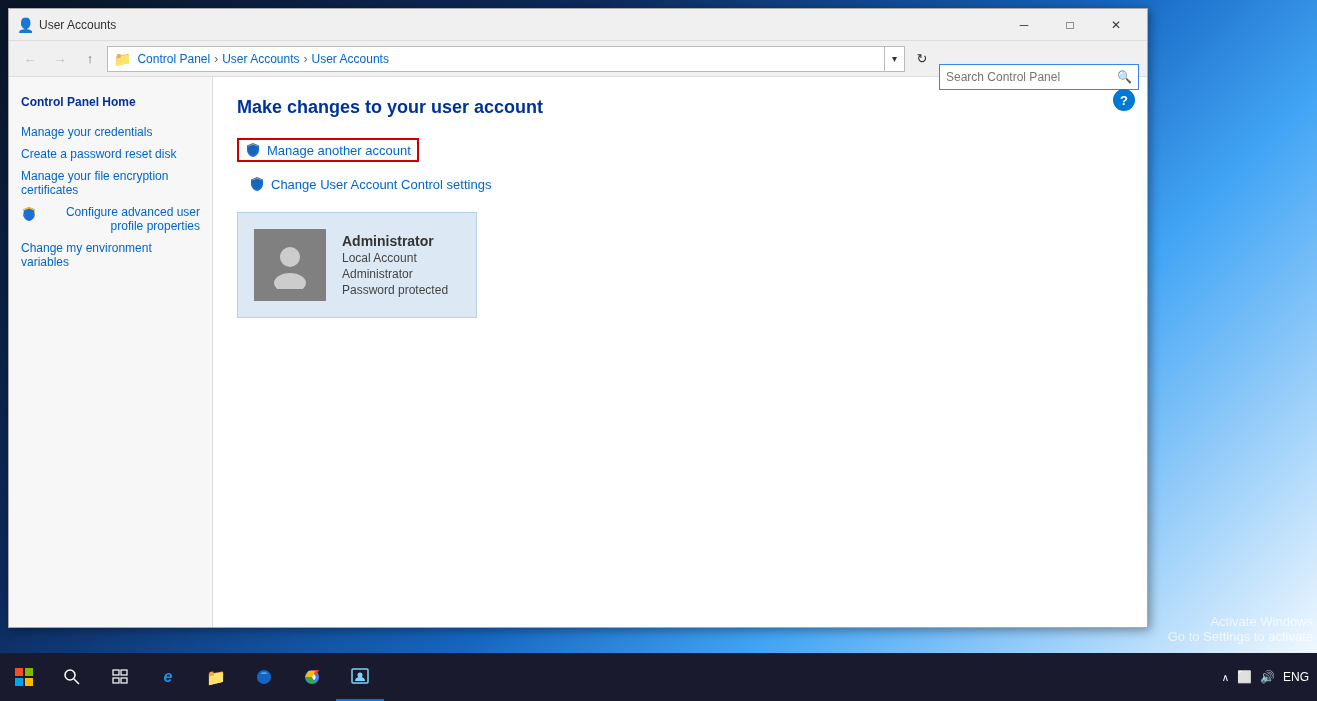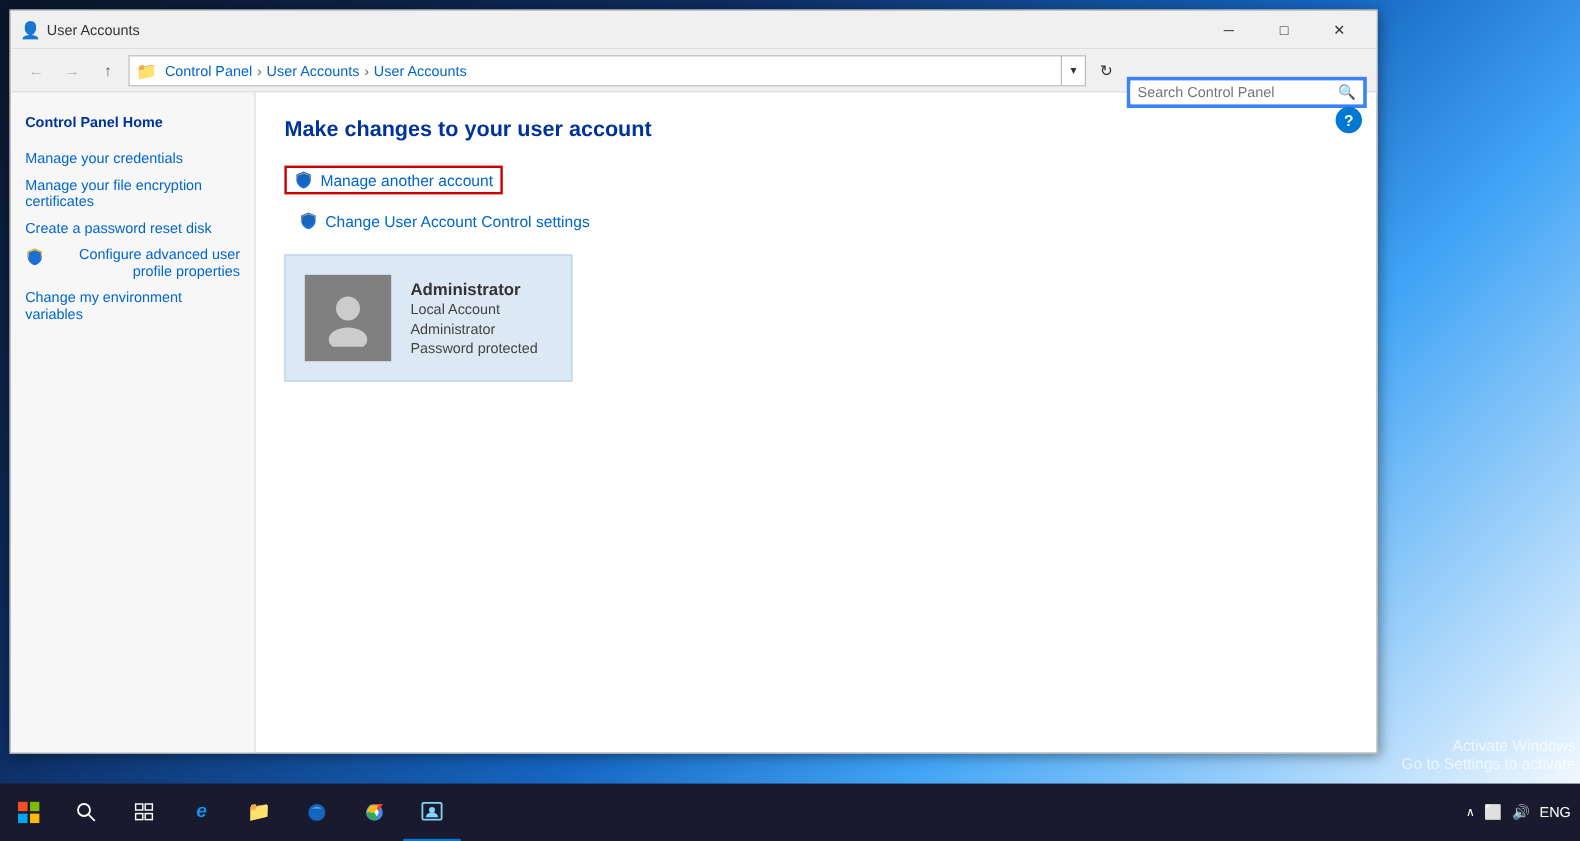--- a/index.html
+++ b/index.html
@@ -192,21 +192,21 @@
       align-items: center;
       justify-content: center;
       color: #333;
       font-size: 13px;
       cursor: pointer;
     }
 
     .search-box {
       width: 200px;
       height: 26px;
-      border: 3px solid #3b82f6;
+      border: 1px solid #3b82f6;
       display: flex;
       align-items: center;
       background: white;
       margin-top: 36px;
     }
 
     .search-box input {
       flex: 1;
       border: none;
       outline: none;
@@ -425,22 +425,22 @@
       </div>
     </div>
 
     <div class="content-area">
 
       <div class="sidebar">
         <div class="sidebar-section-title">Control Panel Home</div>
 
         <div style="margin-top:8px;">
           <a class="sidebar-link">Manage your credentials</a>
+          <a class="sidebar-link">Create a password reset disk</a>
           <a class="sidebar-link">Manage your file encryption certificates</a>
-          <a class="sidebar-link">Create a password reset disk</a>
 
           <div class="sidebar-link-with-icon">
             <svg class="shield-icon uac-shield" viewBox="0 0 16 16">
               <path d="M8 1L2 3.5v4.5C2 11.5 5 14.5 8 15c3-0.5 6-3.5 6-7V3.5L8 1z" fill="#1a6ed8"></path>
               <path d="M8 1L2 3.5v2.5C2 9 5 12 8 13c3-1 6-4 6-7V3.5L8 1z" fill="#f9c535"></path>
               <path d="M8 2.5L3 4.5v3.5C3 10.5 5.5 13 8 13.5c2.5-0.5 5-3 5-5.5V4.5L8 2.5z" fill="#1a6ed8"></path>
             </svg>
             <a class="sidebar-link" style="padding:0;">Configure advanced user profile properties</a>
           </div>
 

